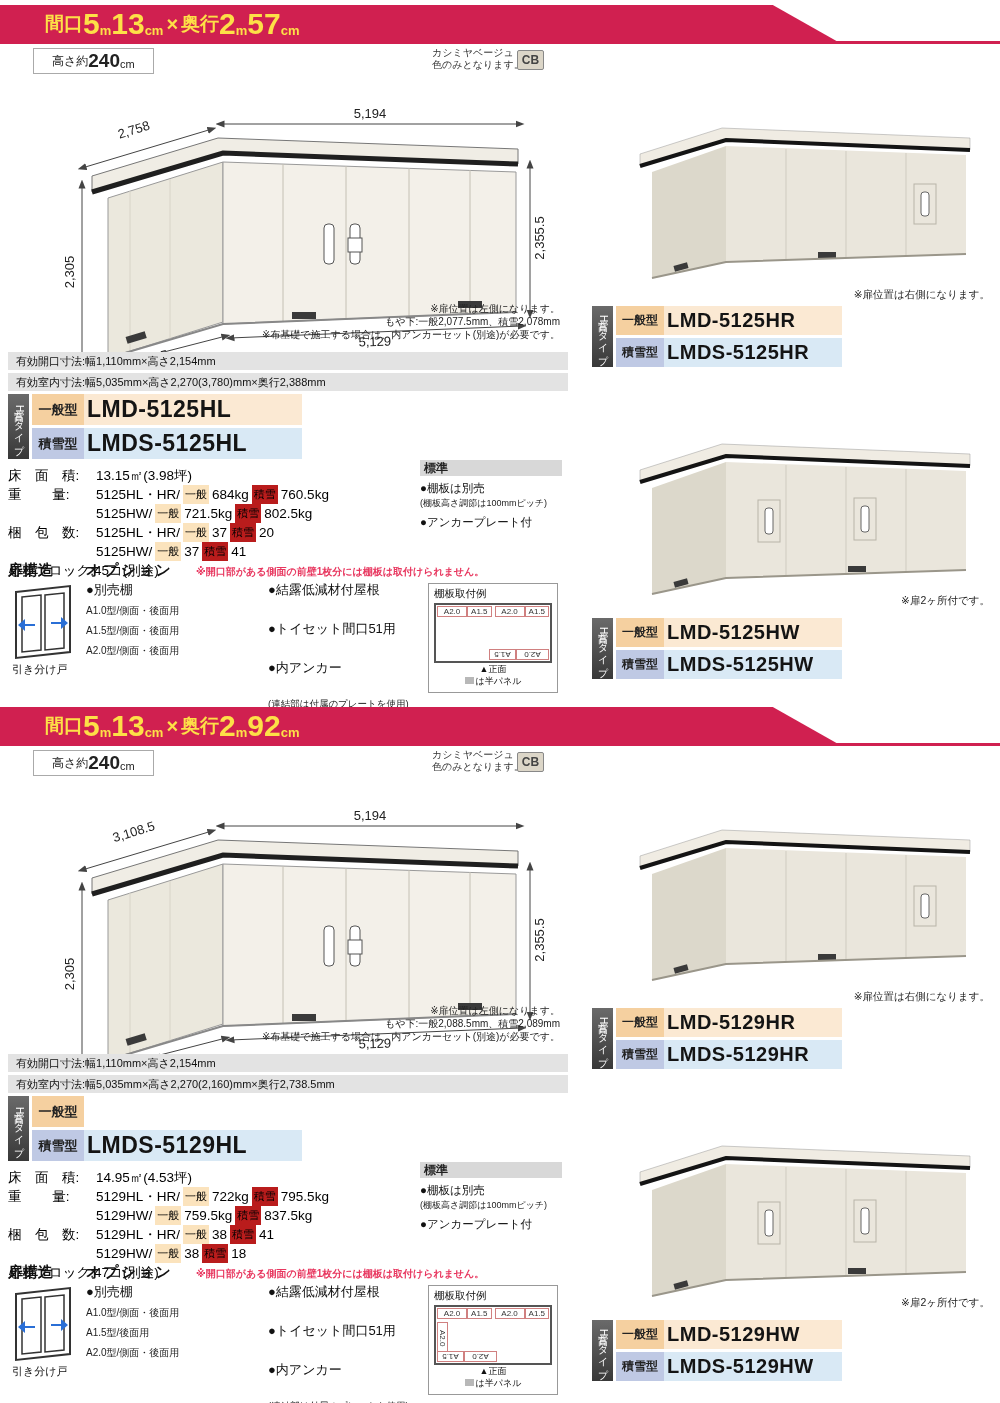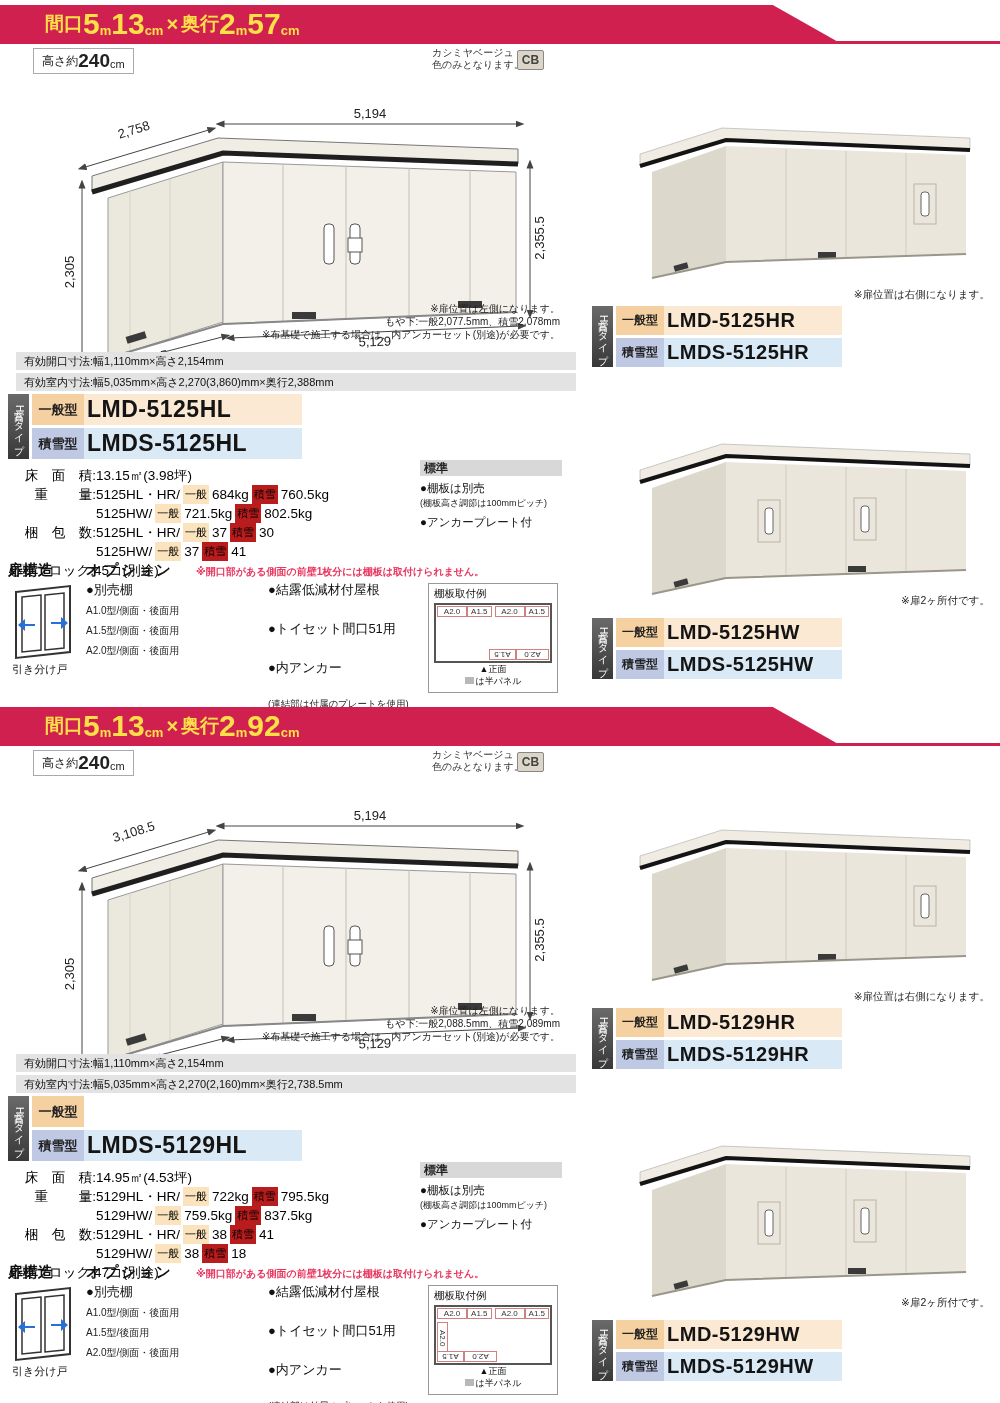--- a/index.html
+++ b/index.html
@@ -20,36 +20,36 @@
   .sec-banner{position:absolute;top:5px;left:0;height:38px;width:840px;background:var(--red);
     clip-path:polygon(0 0,92% 0,100% 100%,0 100%);color:#fde047;display:flex;align-items:center;
     padding-left:45px;}
   .banner-rule{position:absolute;top:41px;left:0;width:100%;height:3px;background:var(--red);}
   .b-label{font-size:19px;font-weight:bold;}
   .b-num{font-size:30px;font-weight:bold;line-height:1;}
   .b-unit{font-size:13px;font-weight:bold;align-self:flex-end;padding-bottom:5px;}
   .b-times{font-size:20px;font-weight:bold;margin:0 3px;}
 
   .h-badge{position:absolute;top:48px;left:33px;border:1.5px solid #aaa;background:#fff;
-    padding:1px 8px;display:flex;align-items:center;color:#222;}
+    padding:1px 18px;display:flex;align-items:center;color:#222;}
   .hb-pre{font-size:12px;}
   .hb-num{font-size:19px;font-weight:600;}
   .hb-unit{font-size:11px;align-self:flex-end;padding-bottom:2px;}
 
   .color-note{position:absolute;top:47px;left:432px;font-size:10px;line-height:12px;color:#333;}
   .cb-badge{position:absolute;top:50px;left:517px;width:27px;height:20px;border:1px solid #888;
     background:#dcd6c8;font-size:12px;font-weight:bold;color:#444;display:flex;align-items:center;
     justify-content:center;border-radius:2px;}
 
   .drawing{position:absolute;top:72px;left:30px;width:530px;height:280px;}
   .dim{font-size:13px;fill:#222;font-family:"Liberation Sans",sans-serif;}
   .draw-notes{position:absolute;top:302px;left:230px;width:330px;text-align:right;
     font-size:10px;line-height:13px;color:#222;}
 
-  .graybar{position:absolute;left:16px;width:560px;height:18px;background:var(--graybar);
+  .graybar{position:absolute;left:8px;width:560px;height:18px;background:var(--graybar);
     font-size:11px;color:#111;display:flex;align-items:center;padding-left:8px;}
   .gb1{top:352px;} .gb2{top:373px;}
 
   
   .model-block{position:absolute;display:flex;}
   .mb-left{top:394px;left:8px;}
   .type-tab{width:21px;background:linear-gradient(180deg,#6a6a6a,#383838);color:#fff;
     writing-mode:vertical-rl;font-size:10px;display:flex;align-items:center;justify-content:center;
     letter-spacing:1px;margin-right:3px;}
   .model-rows{display:flex;flex-direction:column;gap:3px;}
@@ -62,21 +62,21 @@
   .snow .mtype{background:var(--snow-label);} .snow .mcode{background:var(--snow-row);}
 
   .mb-small .model-row{height:29px;}
   .mb-small .mtype{width:48px;font-size:12px;}
   .mb-small .mcode{width:178px;font-size:20px;}
   .mb-hr{top:306px;left:592px;}
   .mb-hw{top:618px;left:592px;}
 
   
   .specs{position:absolute;top:466px;left:8px;font-size:13.5px;line-height:19px;color:#000;width:410px;}
-  .spec-line{display:flex;align-items:center;white-space:nowrap;text-align:right;}
+  .spec-line{display:flex;align-items:center;white-space:nowrap;}
   .spec-label{width:88px;flex:none;white-space:pre;}
   .tag{font-size:11px;padding:0 2px;margin:0 3px;flex:none;}
   .tag-g{background:#fbe3bd;} .tag-s{background:#b91c1c;}
 
   .standard{position:absolute;top:460px;left:420px;width:142px;}
   .standard-title{background:#d8d8d8;font-size:12px;font-weight:bold;padding:0 4px;height:16px;line-height:16px;color:#222;}
   .standard-item{font-size:11.5px;margin-top:5px;color:#111;}
   .standard-note{font-size:9px;color:#222;margin-top:1px;}
 
   
@@ -239,21 +239,21 @@
       <text class="dim" text-anchor="middle" transform="translate(118,292) rotate(-15)">2,563.5</text>
       <text class="dim" text-anchor="middle" transform="translate(345,274) rotate(-2)">5,129</text>
     </svg>
     <div class="draw-notes">
       <div>※扉位置は左側になります。</div>
       <div>もや下:一般2,077.5mm、積雪2,078mm</div>
       <div>※布基礎で施工する場合は、内アンカーセット(別途)が必要です。</div>
     </div>
 
     <div class="graybar gb1">有効開口寸法:幅1,110mm×高さ2,154mm</div>
-    <div class="graybar gb2">有効室内寸法:幅5,035mm×高さ2,270(3,860)mm×奥行2,388mm</div>
+    <div class="graybar gb2">有効室内寸法:幅5,035mm×高さ2,270(3,780)mm×奥行2,388mm</div>
 
     <div class="model-block mb-left">
       <div class="type-tab">背高Hタイプ</div>
       <div class="model-rows">
         <div class="model-row general">
           <span class="mtype">一般型</span>
           <span class="mcode">LMD-5125HL</span>
         </div>
         <div class="model-row snow">
           <span class="mtype">積雪型</span>
@@ -282,21 +282,21 @@
           <span>721.5kg</span>
           <span class="tag tag-s">積雪</span>
           <span>802.5kg</span>
         </div>
       <div class="spec-line">
           <span class="spec-label">梱　包　数:</span>
           <span>5125HL・HR/</span>
           <span class="tag tag-g">一般</span>
           <span>37</span>
           <span class="tag tag-s">積雪</span>
-          <span>30</span>
+          <span>20</span>
         </div>
       <div class="spec-line">
           <span class="spec-label"></span>
           <span>5125HW/</span>
           <span class="tag tag-g">一般</span>
           <span>37</span>
           <span class="tag tag-s">積雪</span>
           <span>41</span>
         </div>
       <div class="spec-line">必要ブロック:45コ(別途)</div>

